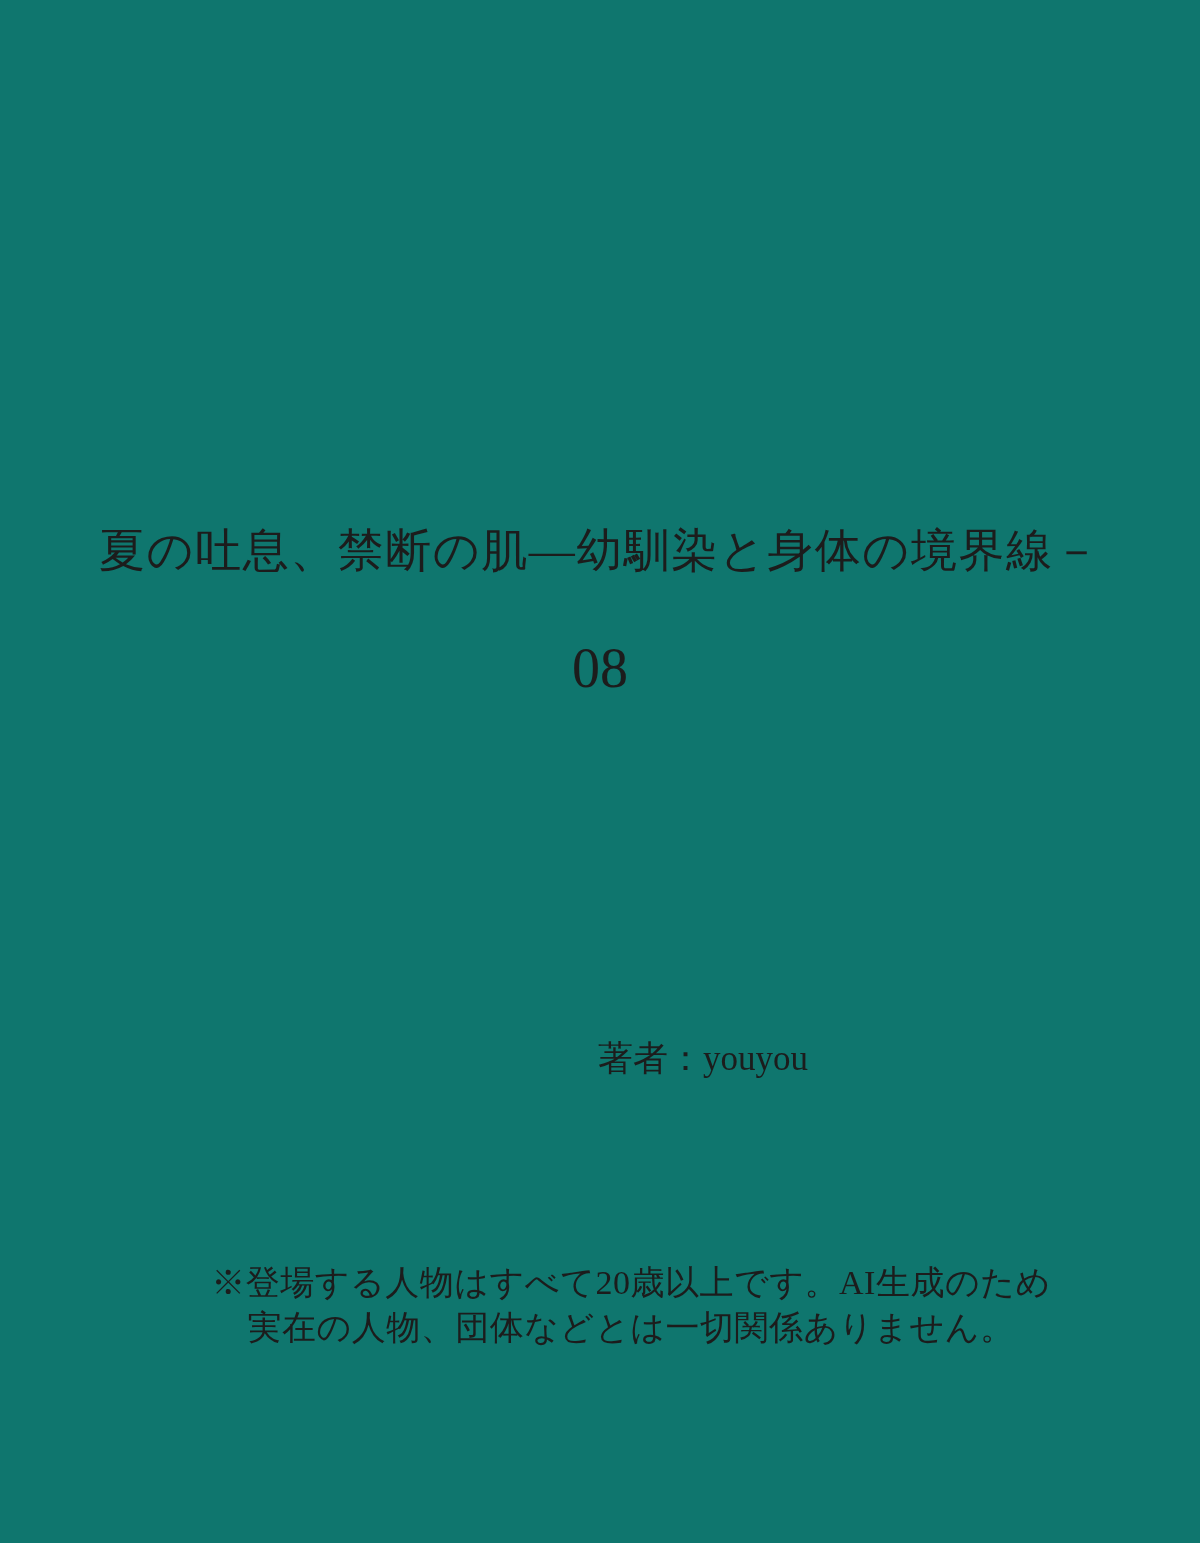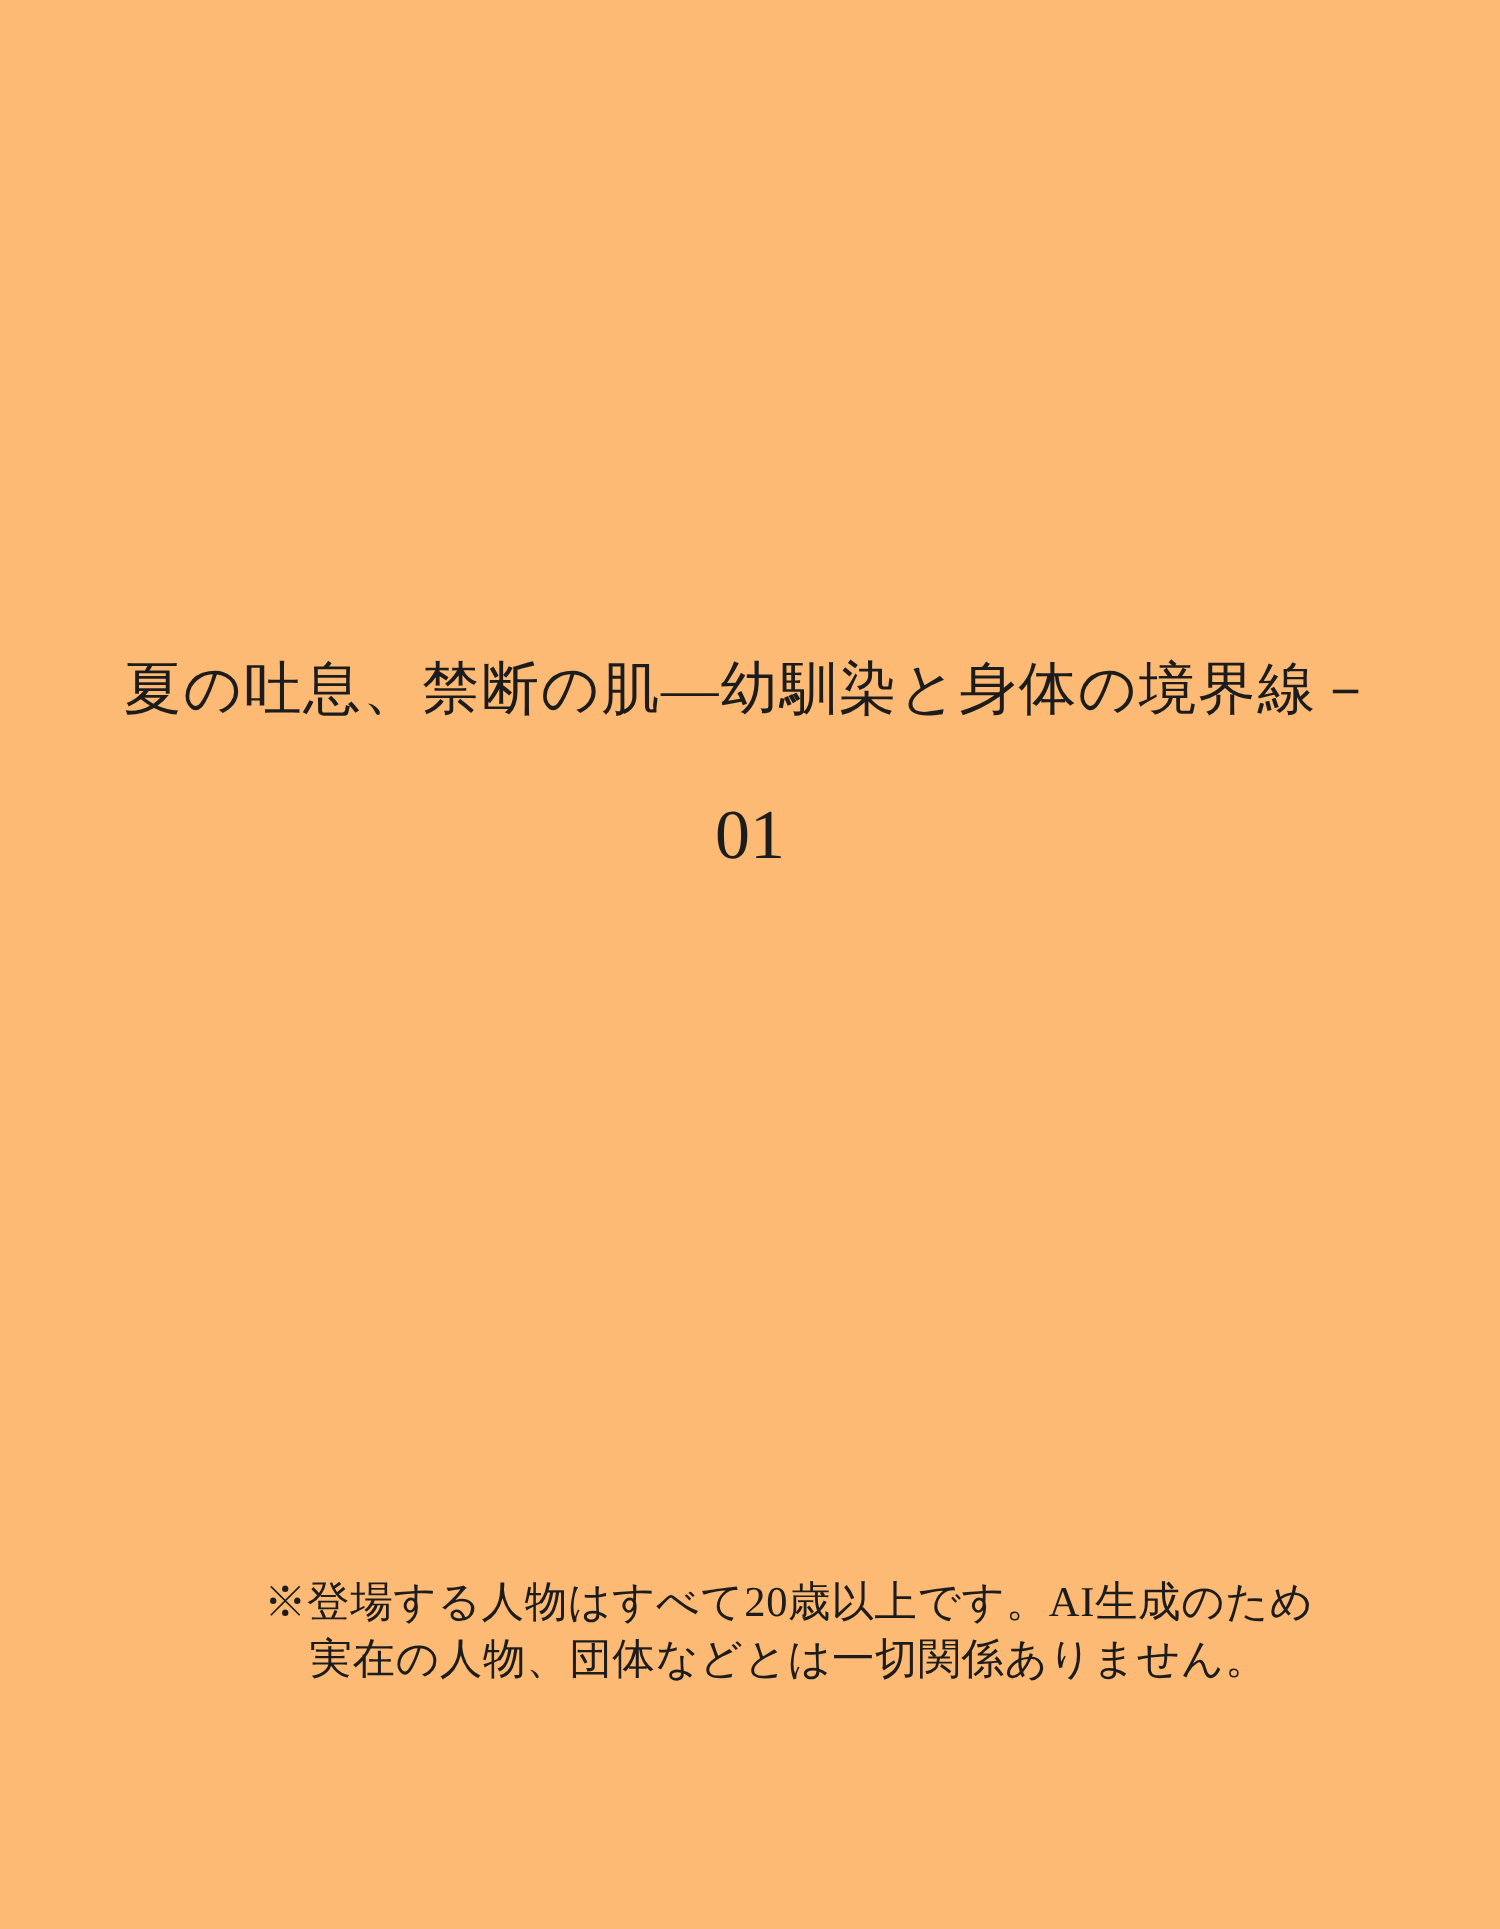--- a/index.html
+++ b/index.html
@@ -4,21 +4,21 @@
 <style>
   html, body {
     margin: 0;
     padding: 0;
     background: #ffffff;
   }
   .page {
     position: relative;
     width: 1200px;
     height: 1543px;
-    background: #fdba74;
+    background: #0f766e;
     overflow: hidden;
     font-family: "Liberation Serif", "DejaVu Serif", serif;
     color: #1c1c1c;
   }
   .book-title {
     position: absolute;
     top: 528px;
     left: 0;
     width: 1200px;
     margin: 0;
@@ -68,23 +68,24 @@
     white-space: nowrap;
   }
 </style>
 </head>
 <body>
 
 <div class="page">
 
   <h1 class="book-title">夏の吐息、禁断の肌―幼馴染と身体の境界線－</h1>
 
-  <div class="volume-number">01</div>
+  <div class="volume-number">08</div>
 
   <div class="credits-block">
+    <p>著者：youyou</p>
   </div>
 
   <div class="disclaimer-block">
     <p>※登場する人物はすべて20歳以上です。AI生成のため</p>
     <p>実在の人物、団体などとは一切関係ありません。</p>
   </div>
 
 </div>
 
 </body></html>

